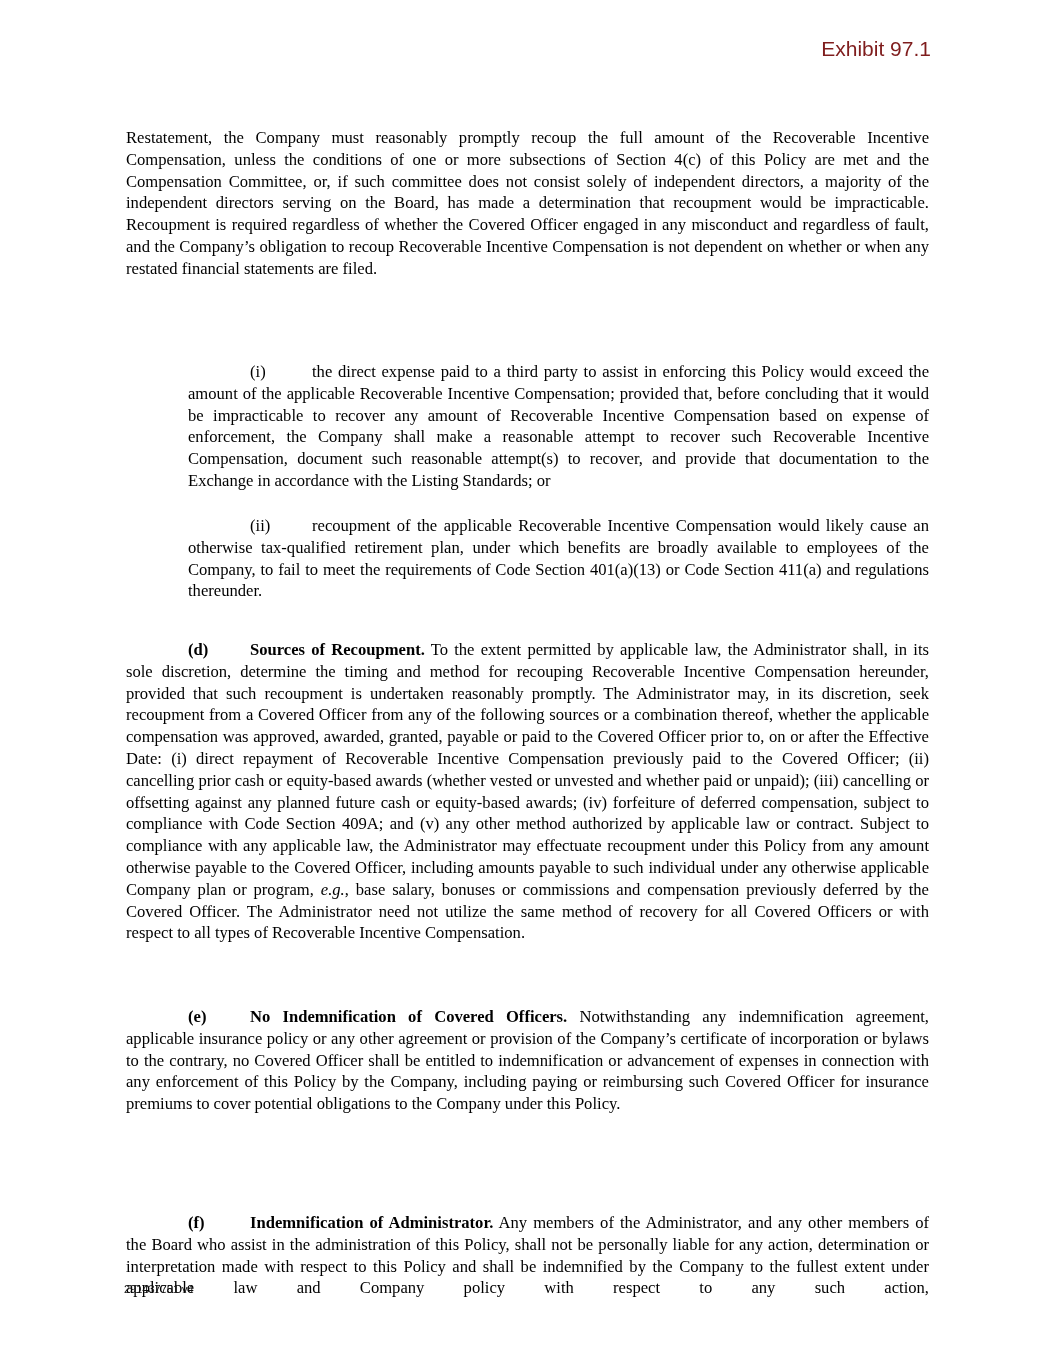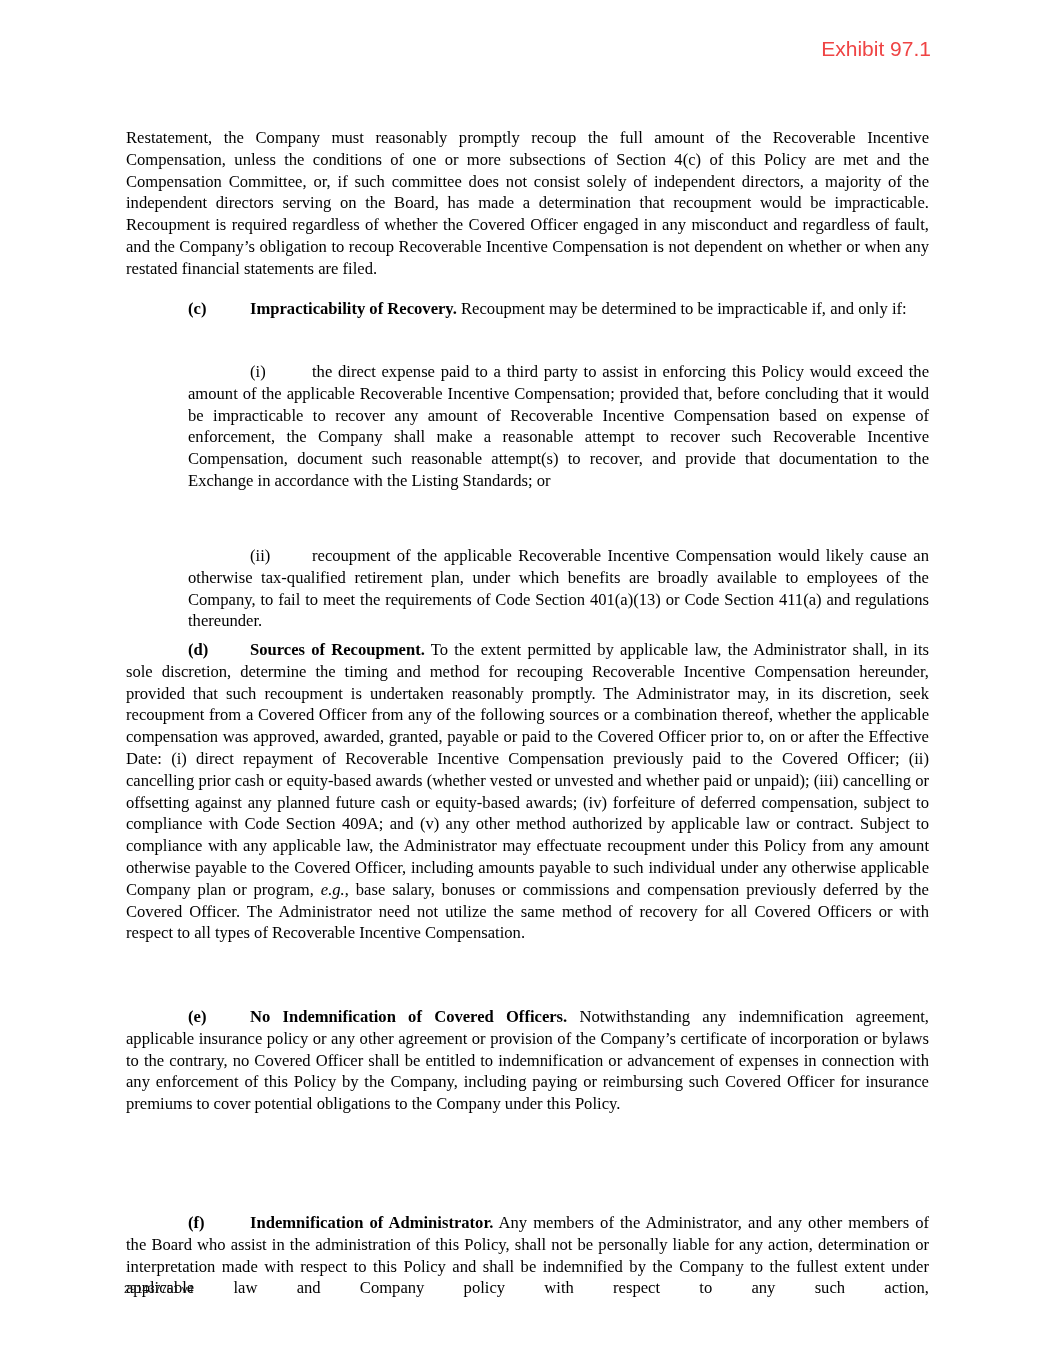--- a/index.html
+++ b/index.html
@@ -1,18 +1,18 @@
 <!DOCTYPE html>
 <html><head>
   <meta charset="utf-8">
   <style>
     html, body { margin: 0; padding: 0; background: #ffffff; }
     body { width: 1055px; height: 1365px; position: relative; overflow: hidden; color: #000; }
     .page { position: absolute; left: 0; top: 0; width: 1055px; height: 1365px; background: #fff; }
-    .exhibit { position: absolute; right: 124px; top: 37px; font-family: "Liberation Sans", sans-serif; font-size: 21px; color: #ef4444; }
+    .exhibit { position: absolute; right: 124px; top: 37px; font-family: "Liberation Sans", sans-serif; font-size: 21px; color: #7f1d1d; }
     .body-text { position: absolute; left: 124px; width: 807px; font-family: "Liberation Serif", serif; font-size: 16.6px; line-height: 21.8px; text-align: justify; }
     .indent { position: absolute; left: 186px; width: 745px; font-family: Liberation Serif, serif; font-size: 16.6px; line-height: 21.8px; text-align: justify; }
     .para { margin: 2px; }
     .first-indent { text-indent: 62px; }
     .label { display: inline-block; width: 62px; text-indent: 0; font-weight: bold; }
     .label-plain { display: inline-block; width: 62px; text-indent: 0; }
     .heading { font-weight: bold; }
     .footer { position: absolute; left: 124px; top: 1283px; font-family: "Liberation Sans", sans-serif; font-size: 11px; color: #111; text-align: right; }
     .justify-last::after { content: ""; display: inline-block; width: 100%; }
   </style>
@@ -20,33 +20,28 @@
 <body>
 
 <div class="page">
 
   <div class="exhibit">Exhibit 97.1</div>
 
   <div class="body-text" style="top:125px;">
     <p class="para">Restatement, the Company must reasonably promptly recoup the full amount of the Recoverable Incentive Compensation, unless the conditions of one or more subsections of Section 4(c) of this Policy are met and the Compensation Committee, or, if such committee does not consist solely of independent directors, a majority of the independent directors serving on the Board, has made a determination that recoupment would be impracticable. Recoupment is required regardless of whether the Covered Officer engaged in any misconduct and regardless of fault, and the Company’s obligation to recoup Recoverable Incentive Compensation is not dependent on whether or when any restated financial statements are filed.</p>
   </div>
 
-  <div class="body-text" style="top:296px;">
-    <p class="para first-indent">
-      <span class="label">(c)</span><span class="heading">Impracticability of Recovery.</span><span> Recoupment may be determined to be impracticable if, and only if:</span>
-    </p>
-  </div>
 
   <div class="indent" style="top:359px;">
     <p class="para first-indent">
       <span class="label-plain">(i)</span><span>the direct expense paid to a third party to assist in enforcing this Policy would exceed the amount of the applicable Recoverable Incentive Compensation; provided that, before concluding that it would be impracticable to recover any amount of Recoverable Incentive Compensation based on expense of enforcement, the Company shall make a reasonable attempt to recover such Recoverable Incentive Compensation, document such reasonable attempt(s) to recover, and provide that documentation to the Exchange in accordance with the Listing Standards; or</span>
     </p>
   </div>
 
-  <div class="indent" style="top:543px;">
+  <div class="indent" style="top:513px;">
     <p class="para first-indent">
       <span class="label-plain">(ii)</span><span>recoupment of the applicable Recoverable Incentive Compensation would likely cause an otherwise tax-qualified retirement plan, under which benefits are broadly available to employees of the Company, to fail to meet the requirements of Code Section 401(a)(13) or Code Section 411(a) and regulations thereunder.</span>
     </p>
   </div>
 
   <div class="body-text" style="top:637px;">
     <p class="para first-indent">
       <span class="label">(d)</span><span class="heading">Sources of Recoupment.</span><span> To the extent permitted by applicable law, the Administrator shall, in its sole discretion, determine the timing and method for recouping Recoverable Incentive Compensation hereunder, provided that such recoupment is undertaken reasonably promptly. The Administrator may, in its discretion, seek recoupment from a Covered Officer from any of the following sources or a combination thereof, whether the applicable compensation was approved, awarded, granted, payable or paid to the Covered Officer prior to, on or after the Effective Date: (i) direct repayment of Recoverable Incentive Compensation previously paid to the Covered Officer; (ii) cancelling prior cash or equity-based awards (whether vested or unvested and whether paid or unpaid); (iii) cancelling or offsetting against any planned future cash or equity-based awards; (iv) forfeiture of deferred compensation, subject to compliance with Code Section 409A; and (v) any other method authorized by applicable law or contract. Subject to compliance with any applicable law, the Administrator may effectuate recoupment under this Policy from any amount otherwise payable to the Covered Officer, including amounts payable to such individual under any otherwise applicable Company plan or program, </span><em>e.g.</em><span>, base salary, bonuses or commissions and compensation previously deferred by the Covered Officer. The Administrator need not utilize the same method of recovery for all Covered Officers or with respect to all types of Recoverable Incentive Compensation.</span>
     </p>
   </div>

